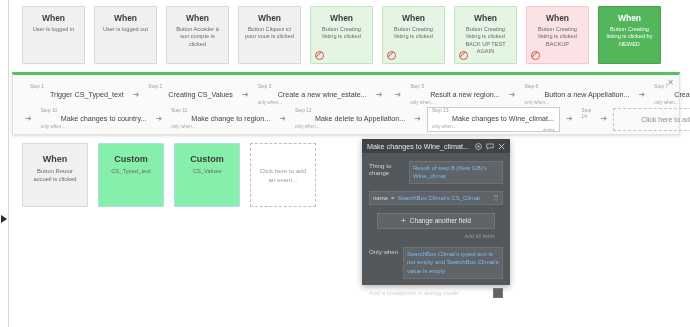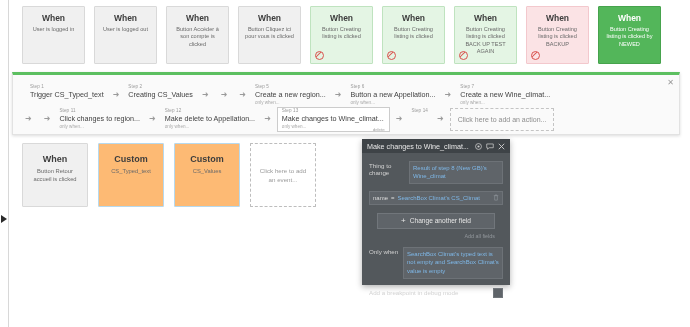--- a/index.html
+++ b/index.html
@@ -97,20 +97,21 @@
     padding: 0 3px;
     height: 22px;
   }
   .step-num {
     font-size: 4.6px; color: #9a9a9a; line-height: 6px;
     letter-spacing: 0.1px;
   }
   .step-label {
     font-size: 7.2px; color: #3f3f3f; line-height: 9.5px;
     white-space: nowrap;
+    margin-left: 20px;
   }
   .step-when {
     font-size: 4.6px; color: #a8a8a8; line-height: 6px;
   }
   .step-delete {
     position: absolute; right: 4px; bottom: -1px;
     font-size: 4.4px; color: #a0a0a0;
   }
   .step.selected {
     border: 1px solid #cccccc;
@@ -140,21 +141,21 @@
   }
   .bt-card {
     width: 66px; height: 64px;
     border: 1px solid #d9d9d9;
     background: #f0f0f0;
     box-sizing: border-box;
     padding: 9px 5px 0 5px;
     text-align: center;
     border-radius: 1px;
   }
-  .bt-card.blue { background: #fdba74; border-color: #b6d9ee; }
+  .bt-card.blue { background: #86efac; border-color: #b6d9ee; }
   .bt-card.dashed {
     background: transparent;
     border: 1px dashed #bdbdbd;
     display: flex; align-items: center; justify-content: center;
     padding: 0 8px;
   }
   .bt-title { font-size: 9px; font-weight: bold; color: #3d3d3d; line-height: 12px; }
   .bt-sub { font-size: 5.8px; color: #6a6a6a; line-height: 8px; margin-top: 2px; }
   .bt-dashtext { font-size: 6.2px; color: #9a9a9a; line-height: 9px; }
 
@@ -295,46 +296,56 @@
       <div class="step">
         <div class="step-num">Step 1</div>
         <div class="step-label">Trigger CS_Typed_text</div>
       </div>
       <span class="arrow">➜</span>
       <div class="step">
         <div class="step-num">Step 2</div>
         <div class="step-label">Creating CS_Values</div>
       </div>
       <span class="arrow">➜</span>
+      <div class="step">
+        <div class="step-num">Step 3</div>
+        <div class="step-label">Create a new wine_estate...</div>
+        <div class="step-when">only when...</div>
+      </div>
       <span class="arrow">➜</span>
       <span class="arrow">➜</span>
       <div class="step">
         <div class="step-num">Step 5</div>
-        <div class="step-label">Create a new region...</div>
+        <div class="step-label">Result a new region...</div>
         <div class="step-when">only when...</div>
       </div>
       <span class="arrow">➜</span>
       <div class="step">
         <div class="step-num">Step 6</div>
         <div class="step-label">Button a new Appellation...</div>
         <div class="step-when">only when...</div>
       </div>
       <span class="arrow">➜</span>
       <div class="step">
         <div class="step-num">Step 7</div>
         <div class="step-label">Create a new Wine_climat...</div>
         <div class="step-when">only when...</div>
       </div>
     </div>
   <div class="step-row" id="step-row-2">
       <span class="arrow">➜</span>
+      <div class="step">
+        <div class="step-num">Step 10</div>
+        <div class="step-label">Make changes to country...</div>
+        <div class="step-when">only when...</div>
+      </div>
       <span class="arrow">➜</span>
       <div class="step">
         <div class="step-num">Step 11</div>
-        <div class="step-label">Click changes to region...</div>
+        <div class="step-label">Make change to region...</div>
         <div class="step-when">only when...</div>
       </div>
       <span class="arrow">➜</span>
       <div class="step">
         <div class="step-num">Step 12</div>
         <div class="step-label">Make delete to Appellation...</div>
         <div class="step-when">only when...</div>
       </div>
       <span class="arrow">➜</span>
       <div class="step selected">

